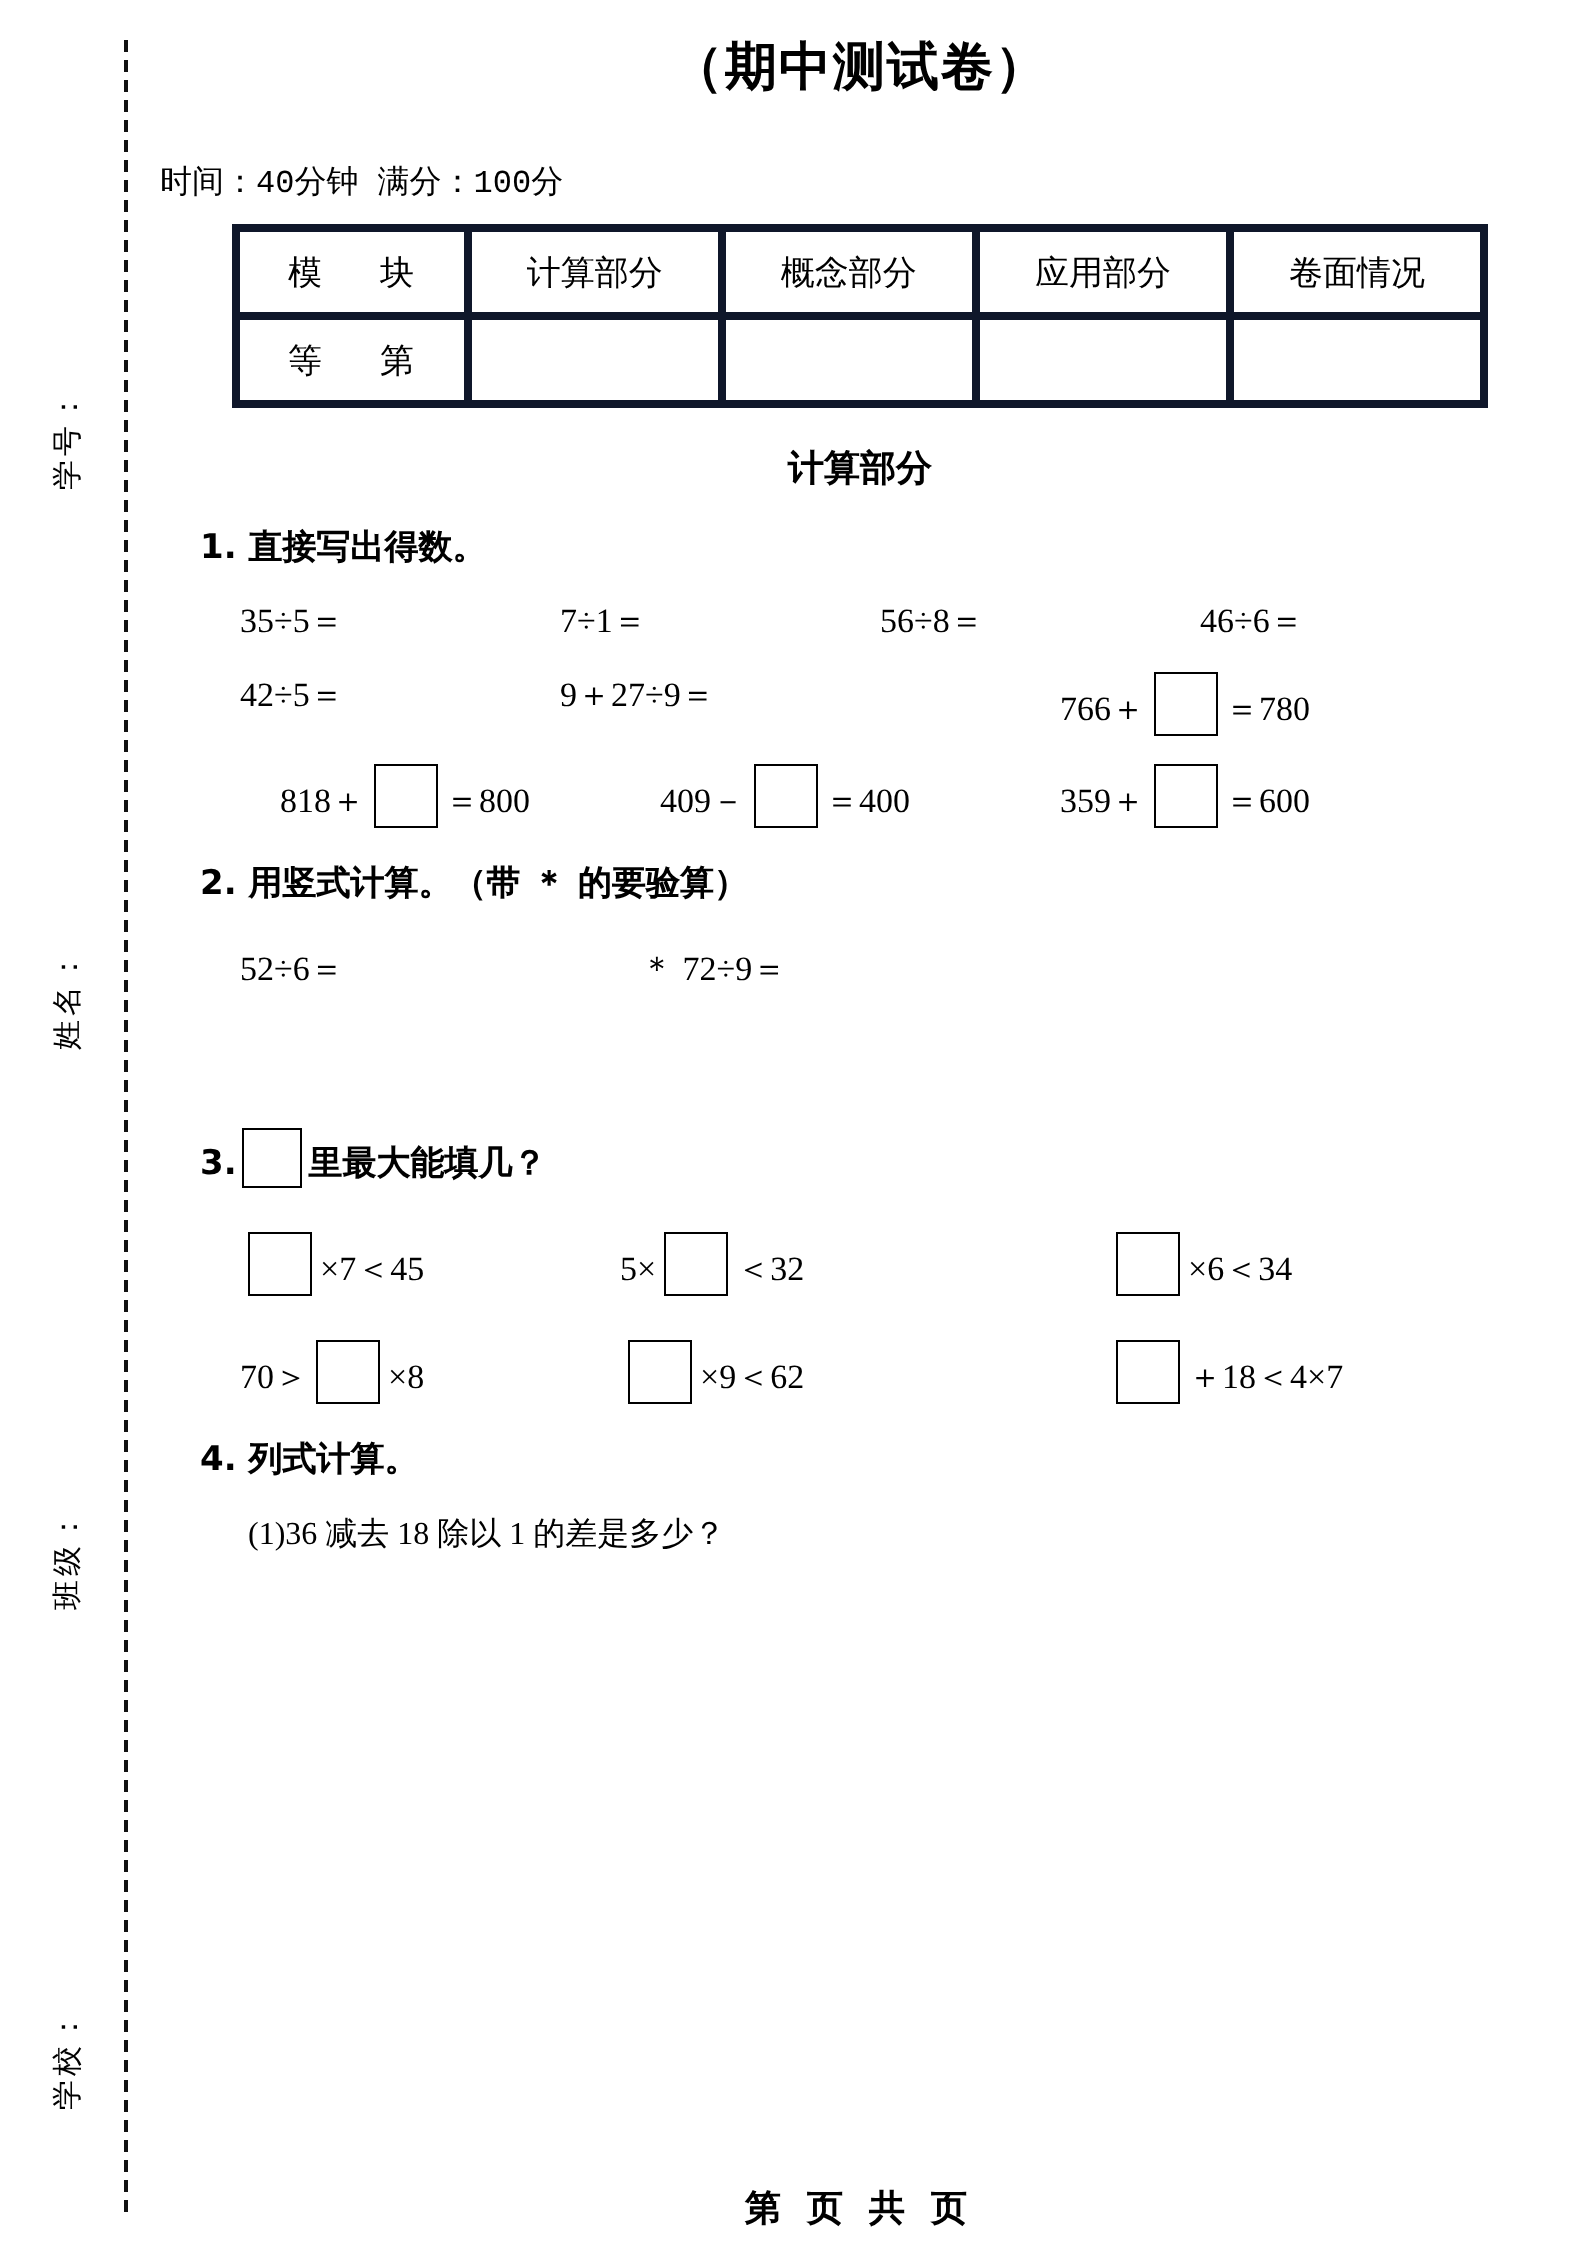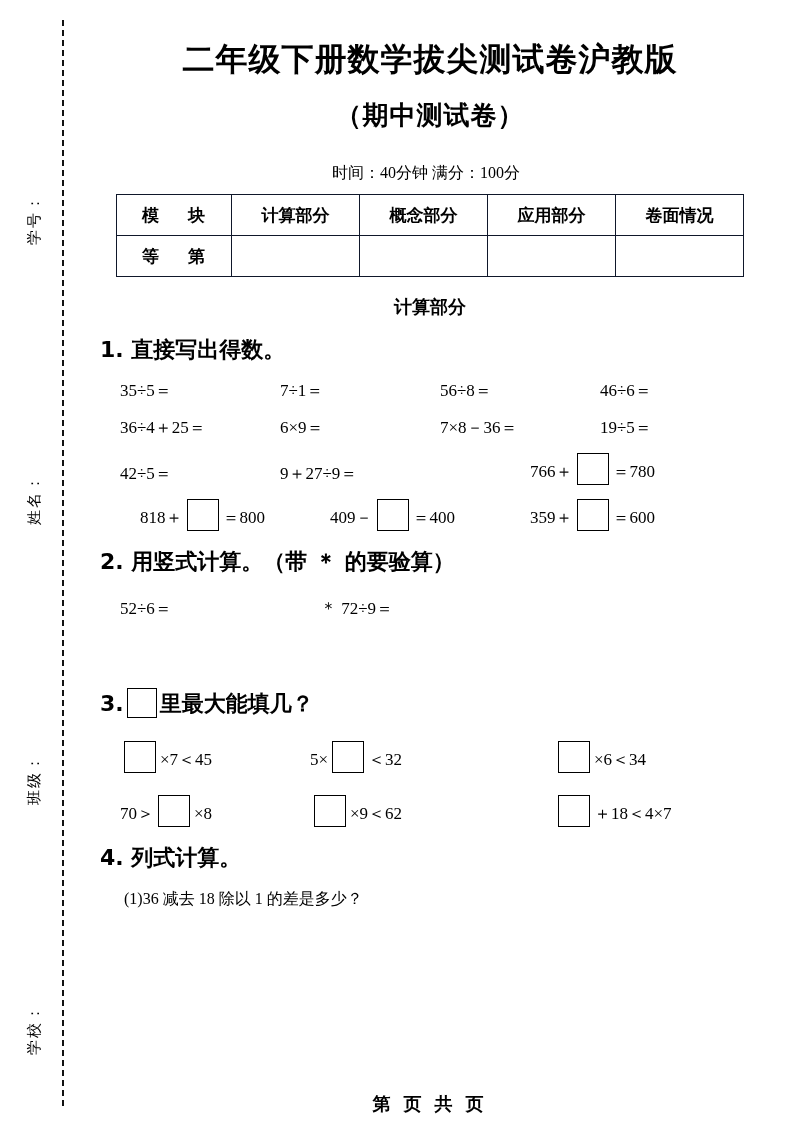--- a/index.html
+++ b/index.html
@@ -69,70 +69,70 @@
   }
   .subtitle {
     font-family: "DejaVu Sans", sans-serif;
     font-weight: bold;
     font-size: 26px;
     text-align: center;
     margin-top: 16px;
     letter-spacing: 1px;
   }
   .meta-line {
-    text-align: center;
+    text-align: left;
     font-size: 16px;
     margin-top: 30px;
     padding-right: 8px;
-    font-family: Liberation Serif, serif;
+    font-family: Liberation Mono, monospace;
   }
 
   
   table.score-table {
     border-collapse: collapse;
     margin: 10px auto 0 auto;
     width: 628px;
   }
   table.score-table td {
-    border: 1px solid #0f172a;
+    border: 4px solid #0f172a;
     height: 38px;
     text-align: center;
     font-size: 17px;
     font-family: "DejaVu Sans", sans-serif;
-    font-weight: bold;
+    font-weight: normal;
   }
   table.score-table td.label-cell {
     width: 110px;
     letter-spacing: 6px;
     padding-left: 6px;
   }
   table.score-table td.col-cell { width: 130px; }
 
   .section-head {
     text-align: center;
     font-family: "DejaVu Sans", sans-serif;
     font-weight: bold;
     font-size: 18px;
     margin-top: 18px;
   }
 
   .q-head {
     font-family: "DejaVu Sans", sans-serif;
     font-weight: bold;
-    font-size: 22px;
+    font-size: 17px;
     margin-top: 16px;
     margin-left: 20px;
   }
 
   .row {
     display: flex;
     margin-left: 40px;
     margin-top: 14px;
     font-size: 17px;
-    align-items: flex-end;
+    align-items: flex-start;
   }
   .cellw { width: 160px; }
   .cellw2 { width: 170px; }
   .item { white-space: nowrap; }
 
   .box {
     display: inline-block;
     width: 28px;
     height: 28px;
     border: 1.6px solid #000;
@@ -177,21 +177,20 @@
 <div class="margin-strip">
   <div class="dashed-line"></div>
   <div class="side-label side-xuehao">学号：</div>
   <div class="side-label side-xingming">姓名：</div>
   <div class="side-label side-banji">班级：</div>
   <div class="side-label side-xuexiao">学校：</div>
 </div>
 
 <div class="page">
 
-  <div class="title">二年级下册数学拔尖测试卷沪教版</div>
   <div class="subtitle">（期中测试卷）</div>
   <div class="meta-line">时间：40分钟  满分：100分</div>
 
   <table class="score-table">
     <tbody>
         <tr>
       <td class="label-cell">模　块</td>
       <td class="col-cell">计算部分</td>
       <td class="col-cell">概念部分</td>
       <td class="col-cell">应用部分</td>
@@ -211,26 +210,20 @@
 
   <div class="q-head">1. 直接写出得数。</div>
 
   <div class="row">
     <div class="cellw item">35÷5＝</div>
     <div class="cellw item">7÷1＝</div>
     <div class="cellw item">56÷8＝</div>
     <div class="cellw item">46÷6＝</div>
   </div>
 
-  <div class="row">
-    <div class="cellw item">36÷4＋25＝</div>
-    <div class="cellw item">6×9＝</div>
-    <div class="cellw item">7×8－36＝</div>
-    <div class="cellw item">19÷5＝</div>
-  </div>
 
   <div class="row">
     <div class="cellw item">42÷5＝</div>
     <div class="cellw2 item">9＋27÷9＝</div>
     <div class="item" style="margin-left:80px;">
       <span>766＋</span><span class="box-lg"></span><span>＝780</span>
     </div>
   </div>
 
   <div class="row">

